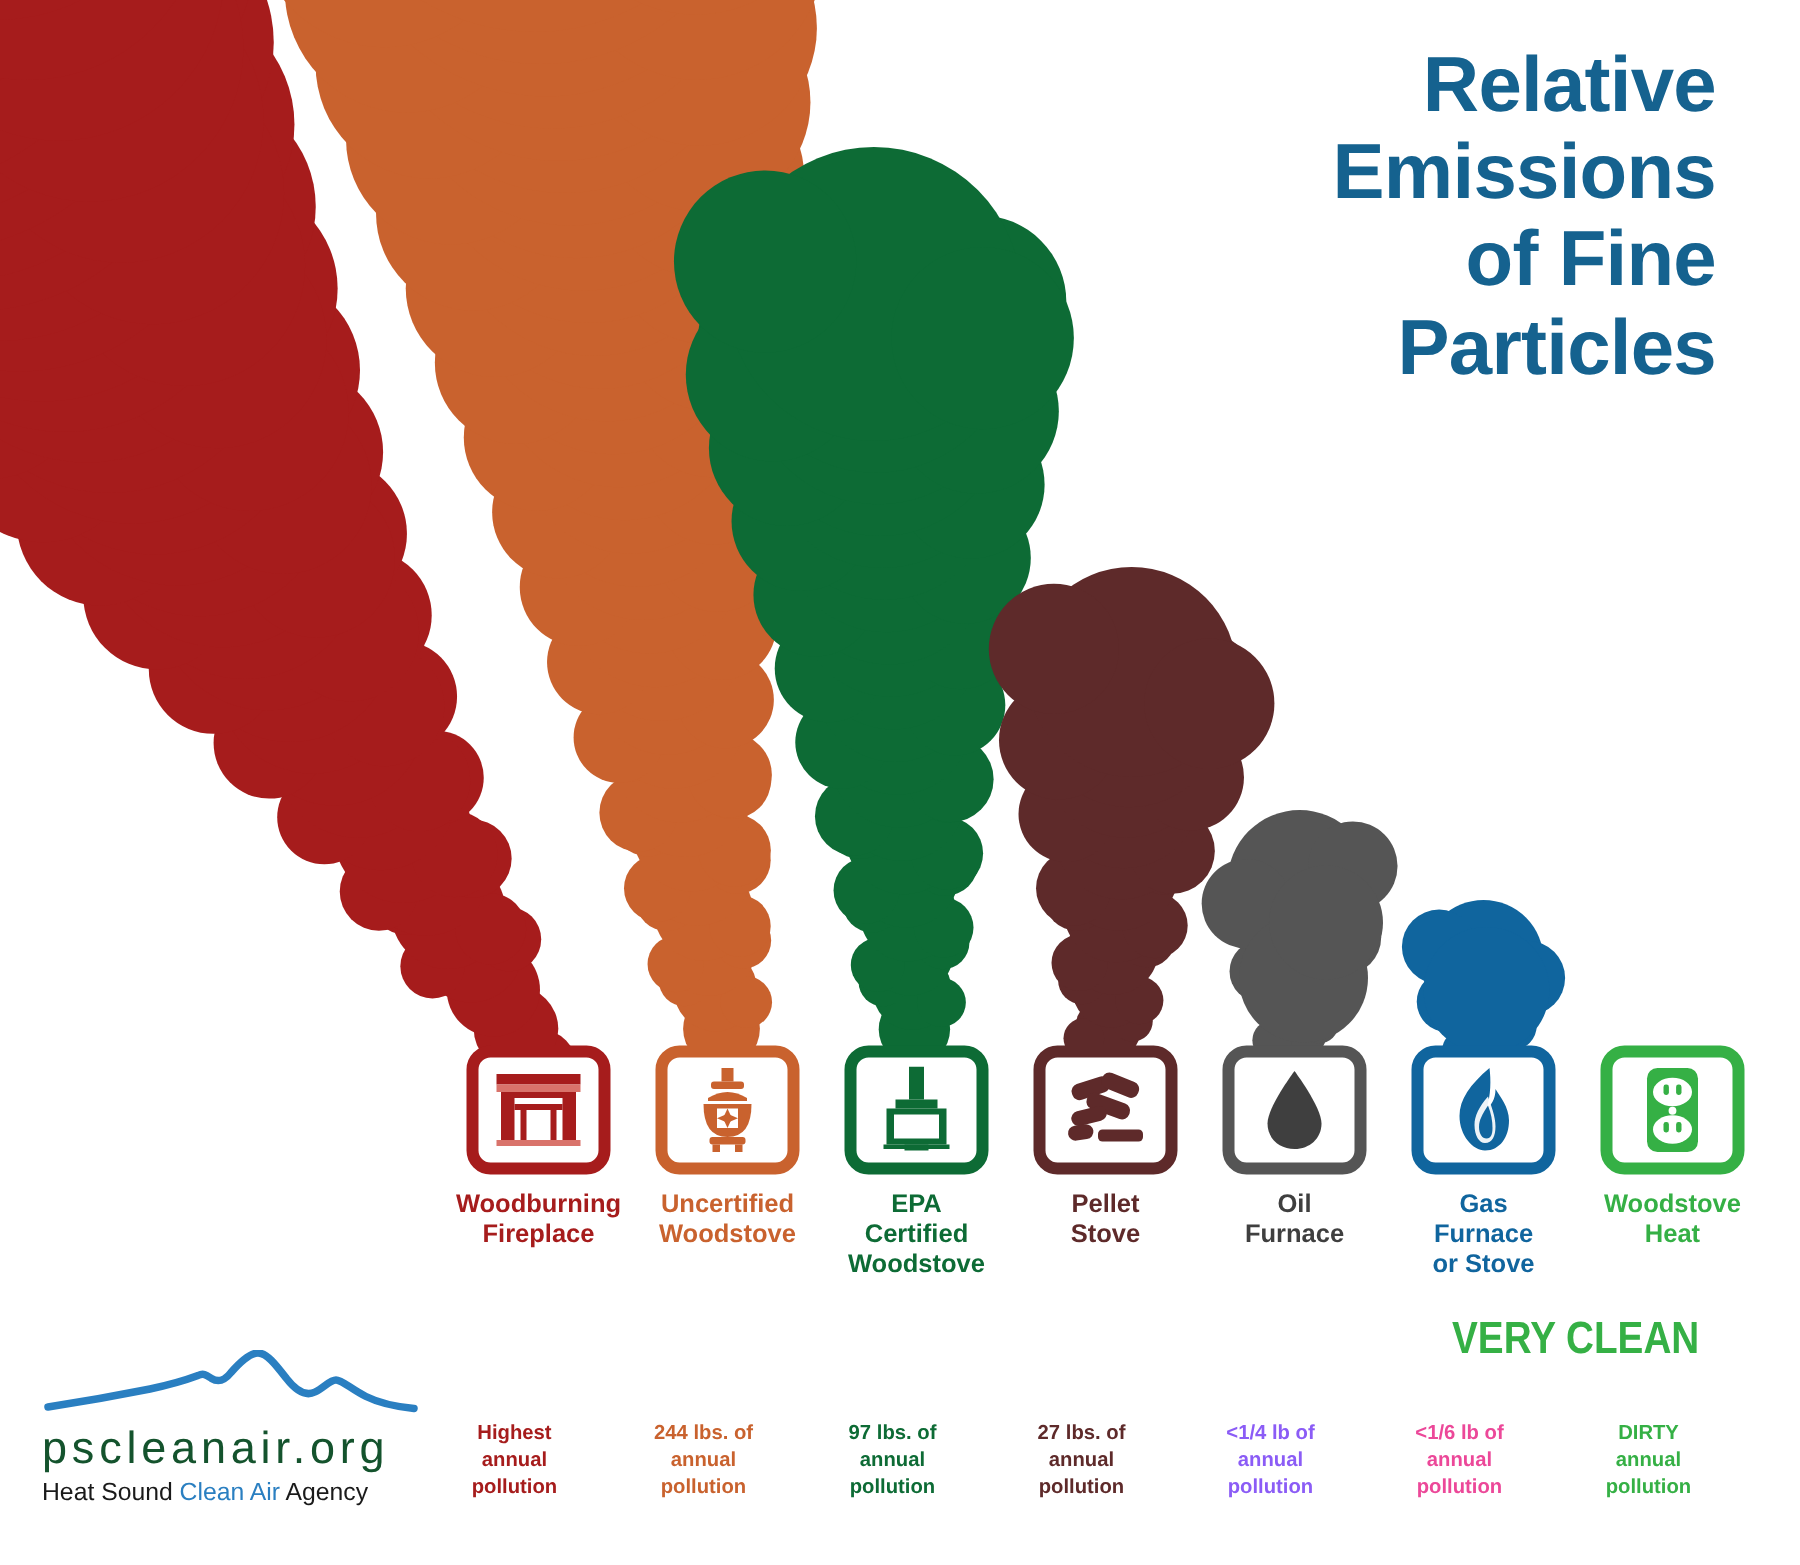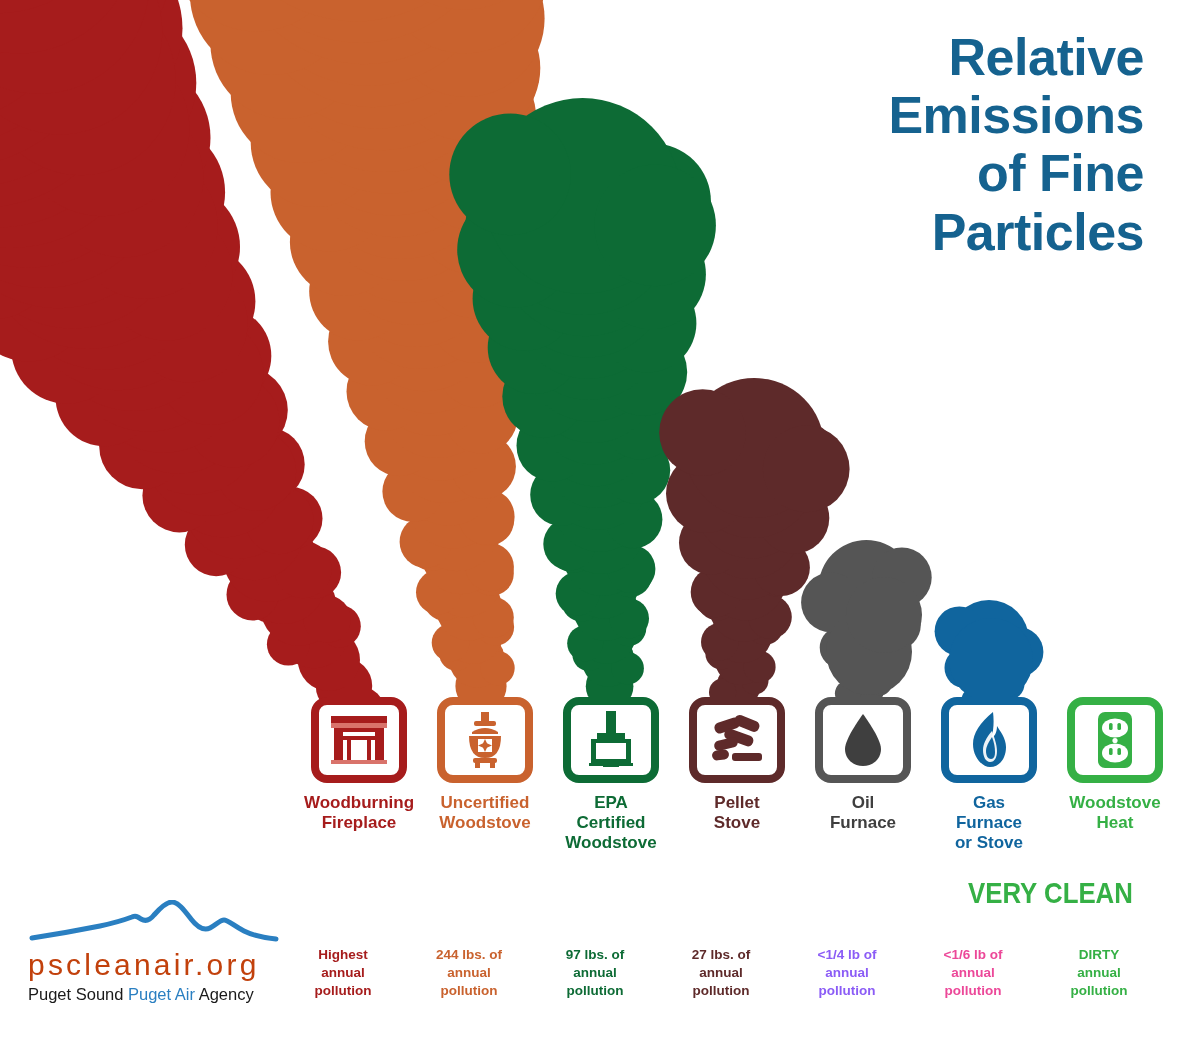--- a/index.html
+++ b/index.html
@@ -37,21 +37,21 @@
   .clean-label{position:absolute;left:968px;top:876px;color:#35b045;font-size:30px;
                font-weight:bold;transform:scaleX(0.86);transform-origin:left center;}
 
   
   .stats{position:absolute;left:280px;top:930px;width:880px;height:80px;margin-top:16px;}
   .stat{position:absolute;top:0;width:126px;text-align:center;font-size:13.5px;
         font-weight:bold;line-height:1.35;}
 
   
   .logo{position:absolute;left:28px;top:900px;width:258px;}
-  .logo-word{font-size:30px;color:#c2410c;letter-spacing:3.2px;font-weight:normal;
+  .logo-word{font-size:30px;color:#14532d;letter-spacing:3.2px;font-weight:normal;
              margin-top:2px;line-height:1;}
   .logo-sub{font-size:16.5px;color:#1a1a1a;margin-top:6px;line-height:1;}
   .logo-sub .blue{color:#2a7fc1;}
 </style>
 </head>
 <body>
 
 <div id="stage">
 
   <svg id="plumes" viewBox="0 0 1200 1043">
@@ -570,16 +570,16 @@
   </div>
 
   <div class="logo">
     <svg width="252" height="44" viewBox="0 0 252 44">
       <path d="M4 38 C30 34 52 30 72 26 C86 23 96 20 104 17 C108 15 110 17 113 19
                C118 22 122 20 126 15 C133 7 139 2 144 2 C150 2 156 10 163 19
                C170 28 176 31 182 28 C188 25 192 20 196 20 C200 20 206 26 216 31
                C226 36 238 38 248 39" fill="none" stroke="#2a7fc1" stroke-width="5" stroke-linecap="round" stroke-linejoin="round"></path>
     </svg>
     <div class="logo-word">pscleanair.org</div>
-    <div class="logo-sub"><span>Puget Sound </span><span class="blue">Puget Air</span><span> Agency</span></div>
+    <div class="logo-sub"><span>Heat Sound </span><span class="blue">Clean Air</span><span> Agency</span></div>
   </div>
 
 </div>
 
 </body></html>

